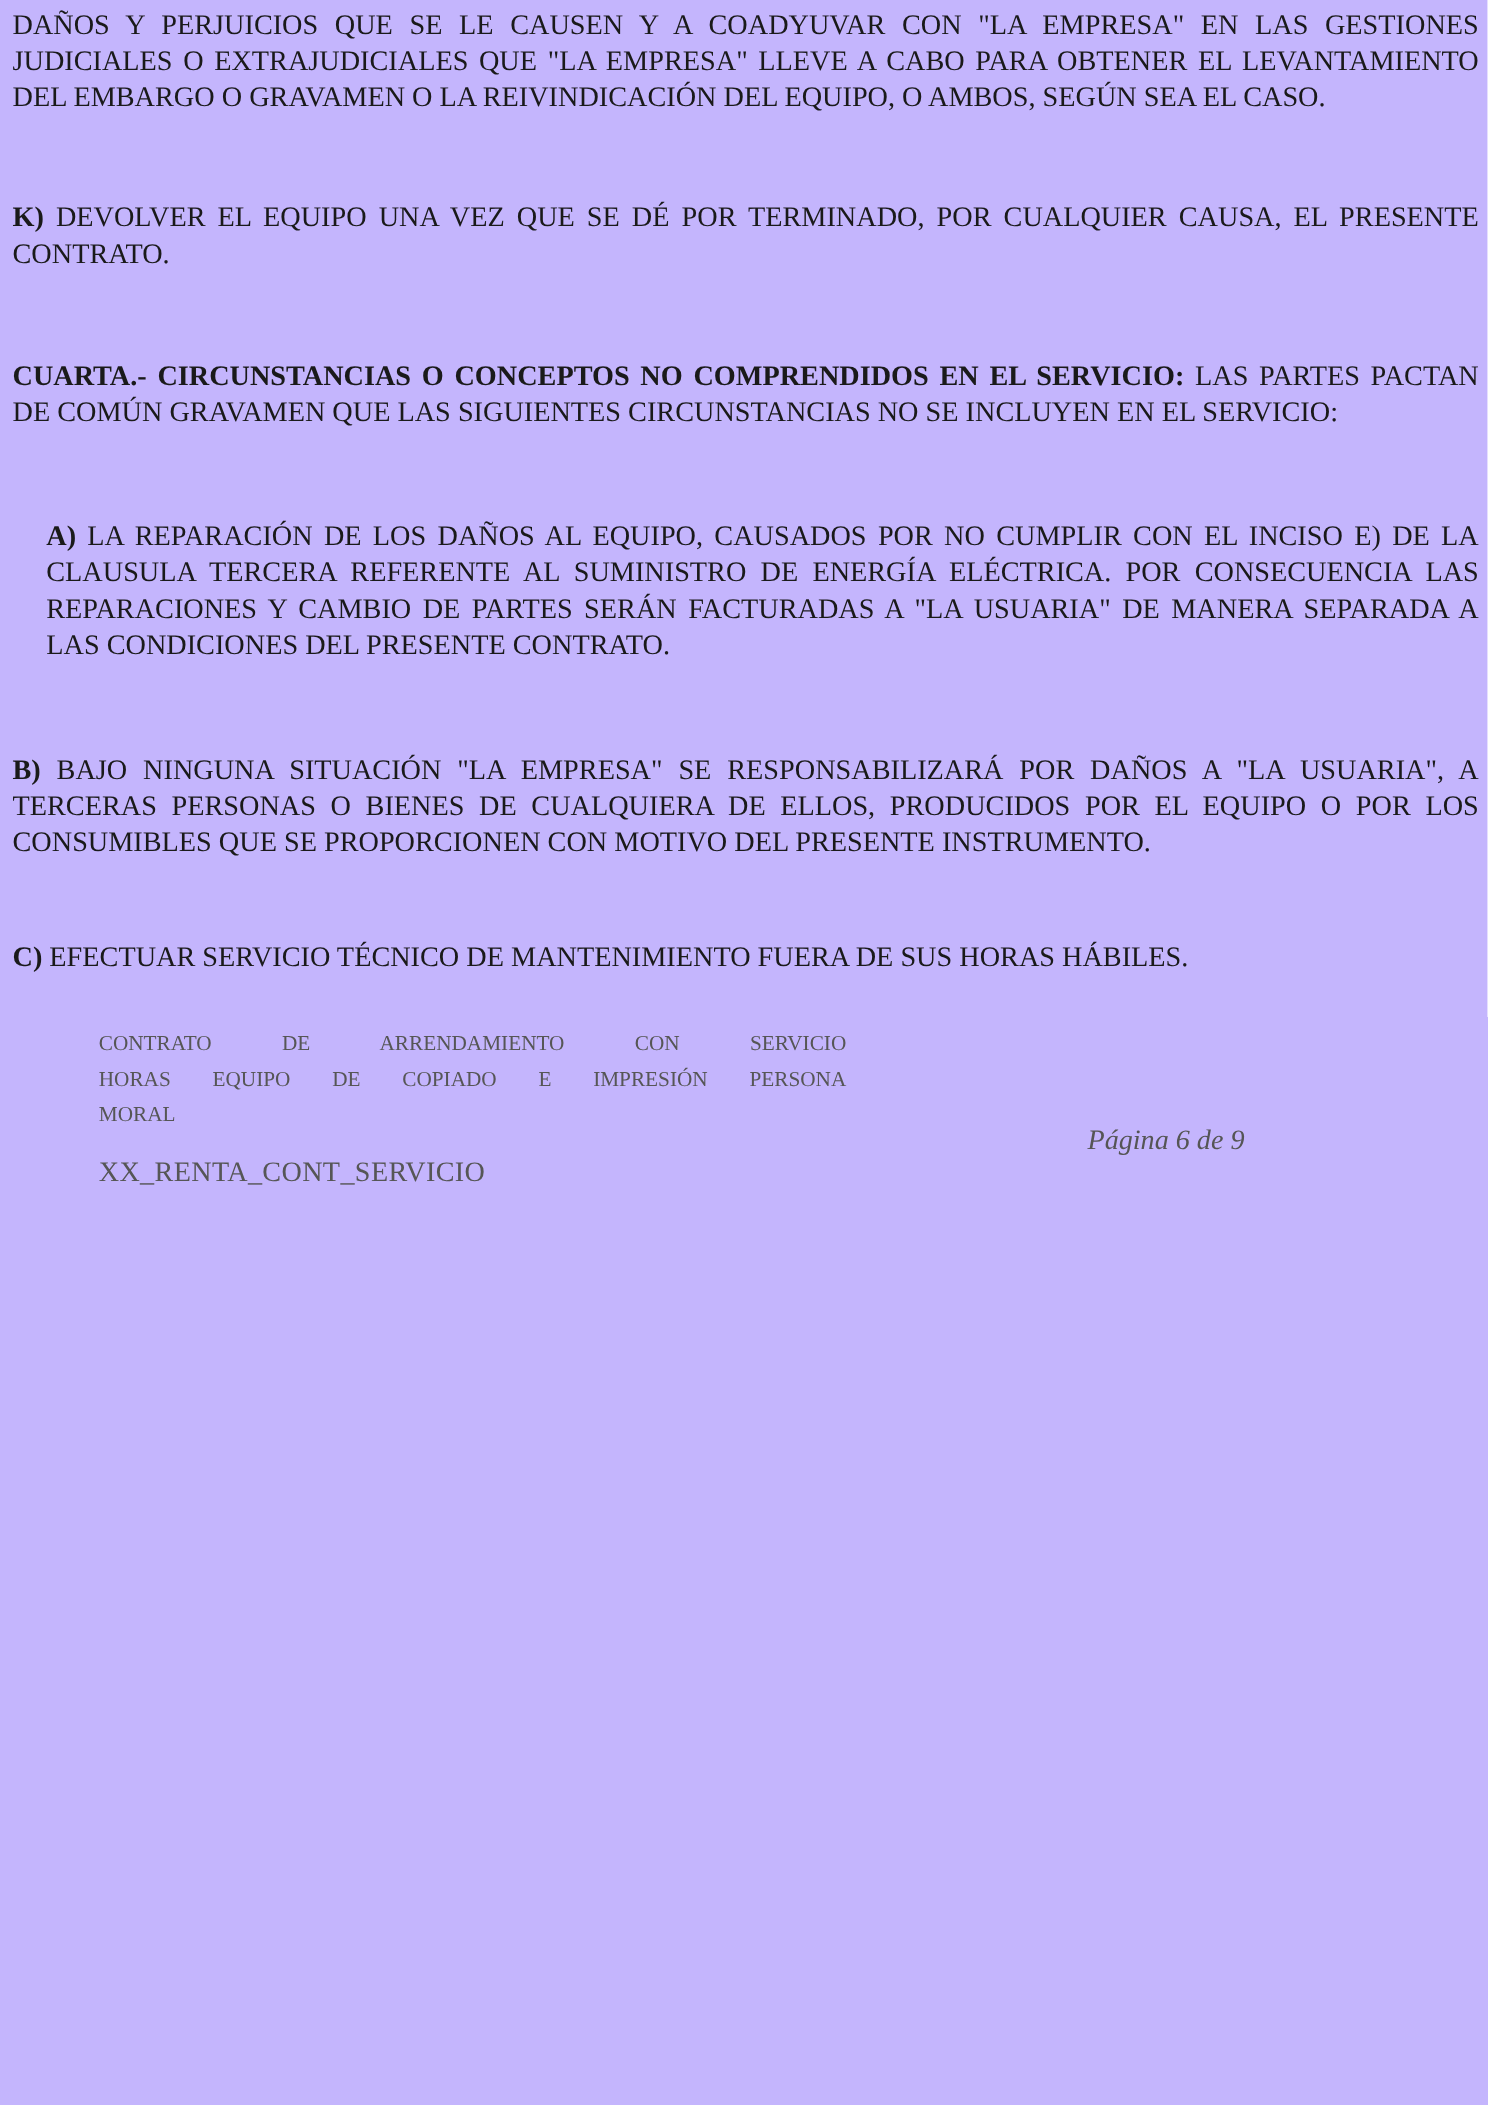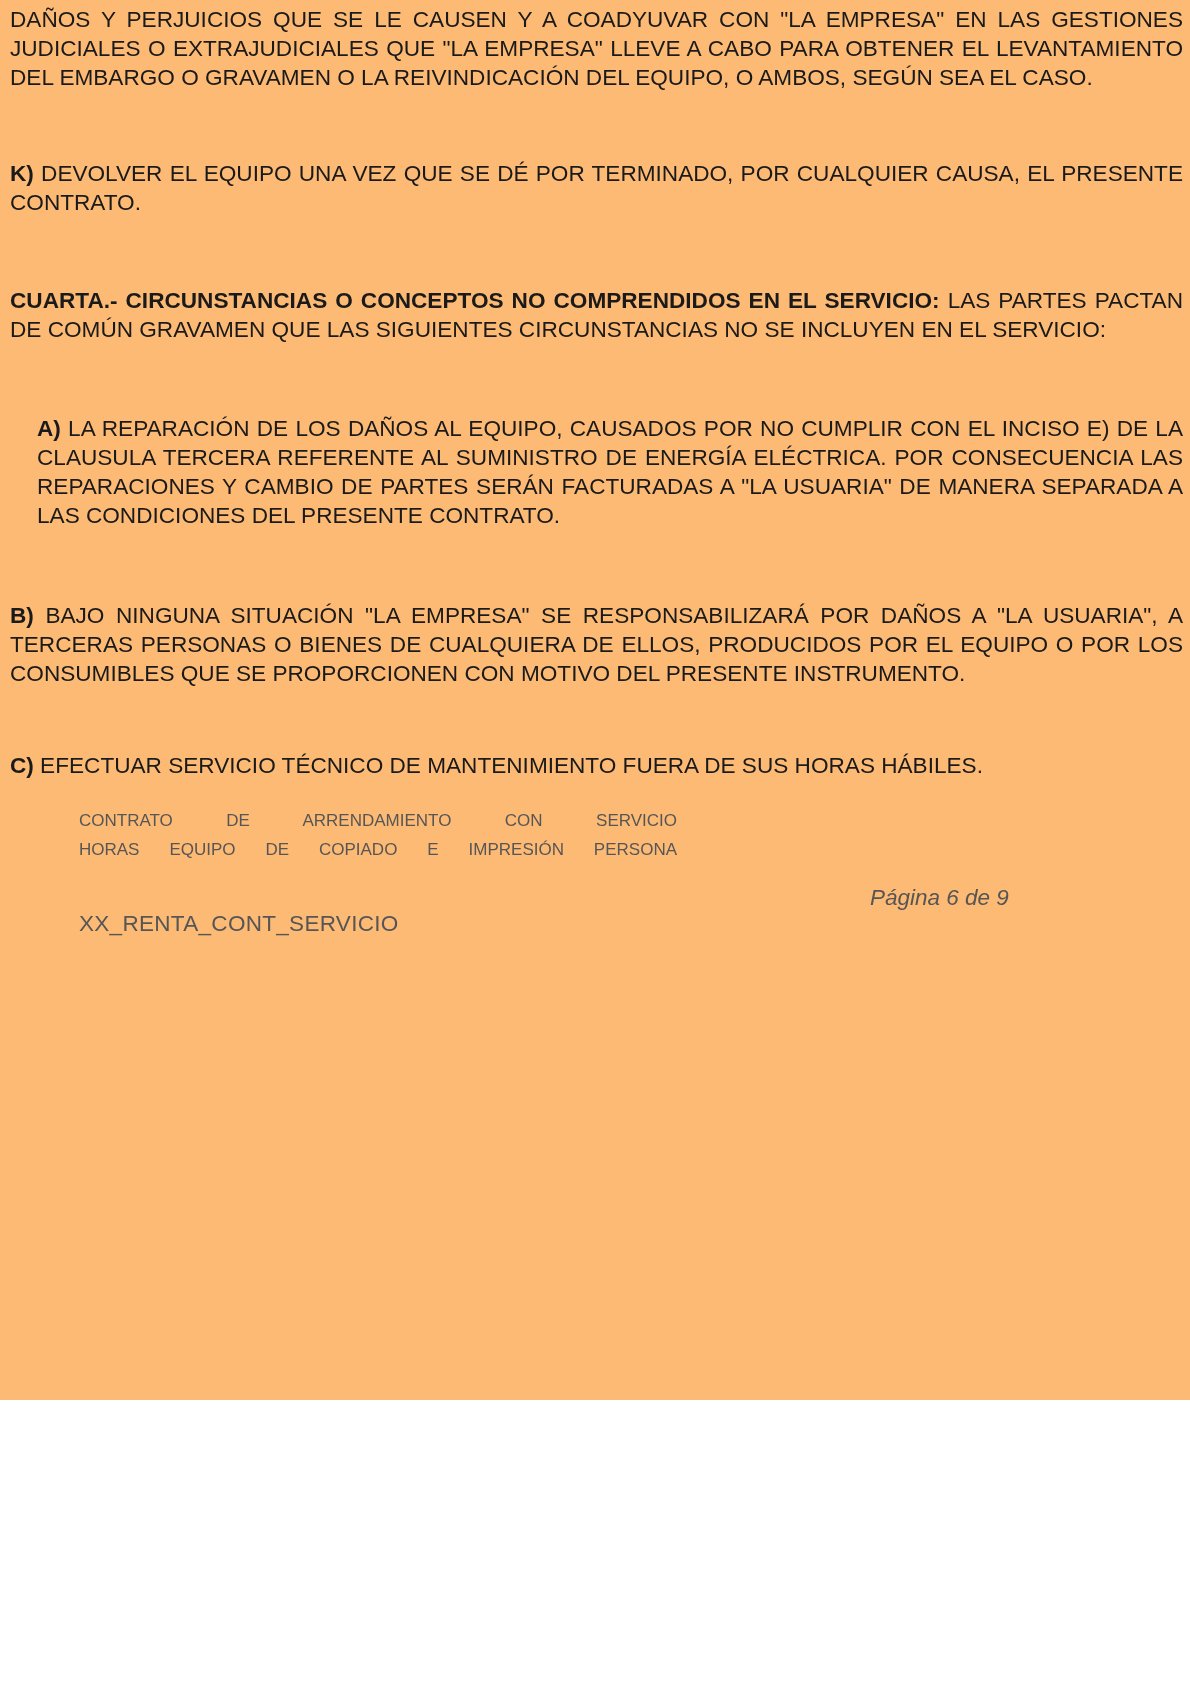--- a/index.html
+++ b/index.html
@@ -3,44 +3,44 @@
 <meta charset="utf-8">
 <style>
   html, body {
     margin: 0;
     padding: 0;
     background: #ffffff;
   }
   .page {
     position: relative;
     width: 1190px;
-    height: 1400px;
-    background: #fdba74;
+    height: 1684px;
+    background: #c4b5fd;
     overflow: hidden;
-    font-family: Liberation Sans, sans-serif;
+    font-family: Liberation Serif, serif;
     color: #1a1a1a;
     box-sizing: border-box;
   }
   .content {
     padding: 5px 7px 0 10px;
   }
   p.para {
     margin: 0;
     font-size: 22.6px;
     line-height: 29px;
     text-align: justify;
     text-justify: inter-word;
     color: #1a1a1a;
   }
   p.para:nth-of-type(1) { margin-bottom: 67px; }
   p.para:nth-of-type(2) { margin-bottom: 69px; }
   p.para:nth-of-type(3) { margin-bottom: 70px; }
   p.para:nth-of-type(4) { margin-bottom: 71px; margin-left: 27px; }
   p.para:nth-of-type(5) { margin-bottom: 63px; }
-  p.para:nth-of-type(6) { margin-bottom: 27px; }
+  p.para:nth-of-type(6) { margin-bottom: 41px; }
   .lead {
     font-weight: bold;
   }
   .footer {
     position: relative;
     height: 190px;
     color: #565656;
   }
   .footer-title {
     margin-left: 69px;
@@ -88,19 +88,20 @@
     <p class="para"><span class="lead">A)</span><span> LA REPARACIÓN DE LOS DAÑOS AL EQUIPO, CAUSADOS POR NO CUMPLIR CON EL INCISO E) DE LA CLAUSULA TERCERA REFERENTE AL SUMINISTRO DE ENERGÍA ELÉCTRICA. POR CONSECUENCIA LAS REPARACIONES Y CAMBIO DE PARTES SERÁN FACTURADAS A "LA USUARIA" DE MANERA SEPARADA A LAS CONDICIONES DEL PRESENTE CONTRATO.</span></p>
 
     <p class="para"><span class="lead">B)</span><span> BAJO NINGUNA SITUACIÓN "LA EMPRESA" SE RESPONSABILIZARÁ POR DAÑOS A "LA USUARIA", A TERCERAS PERSONAS O BIENES DE CUALQUIERA DE ELLOS, PRODUCIDOS POR EL EQUIPO O POR LOS CONSUMIBLES QUE SE PROPORCIONEN CON MOTIVO DEL PRESENTE INSTRUMENTO.</span></p>
 
     <p class="para"><span class="lead">C)</span><span> EFECTUAR SERVICIO TÉCNICO DE MANTENIMIENTO FUERA DE SUS HORAS HÁBILES.</span></p>
 
     <div class="footer">
       <div class="footer-title">
         <div class="jline">CONTRATO DE ARRENDAMIENTO CON SERVICIO</div>
         <div class="jline">HORAS EQUIPO DE COPIADO E IMPRESIÓN PERSONA</div>
+        <div>MORAL</div>
       </div>
       <div class="footer-page">Página 6 de 9</div>
       <div class="footer-code">XX_RENTA_CONT_SERVICIO</div>
     </div>
 
   </div>
 </div>
 
 </body></html>

